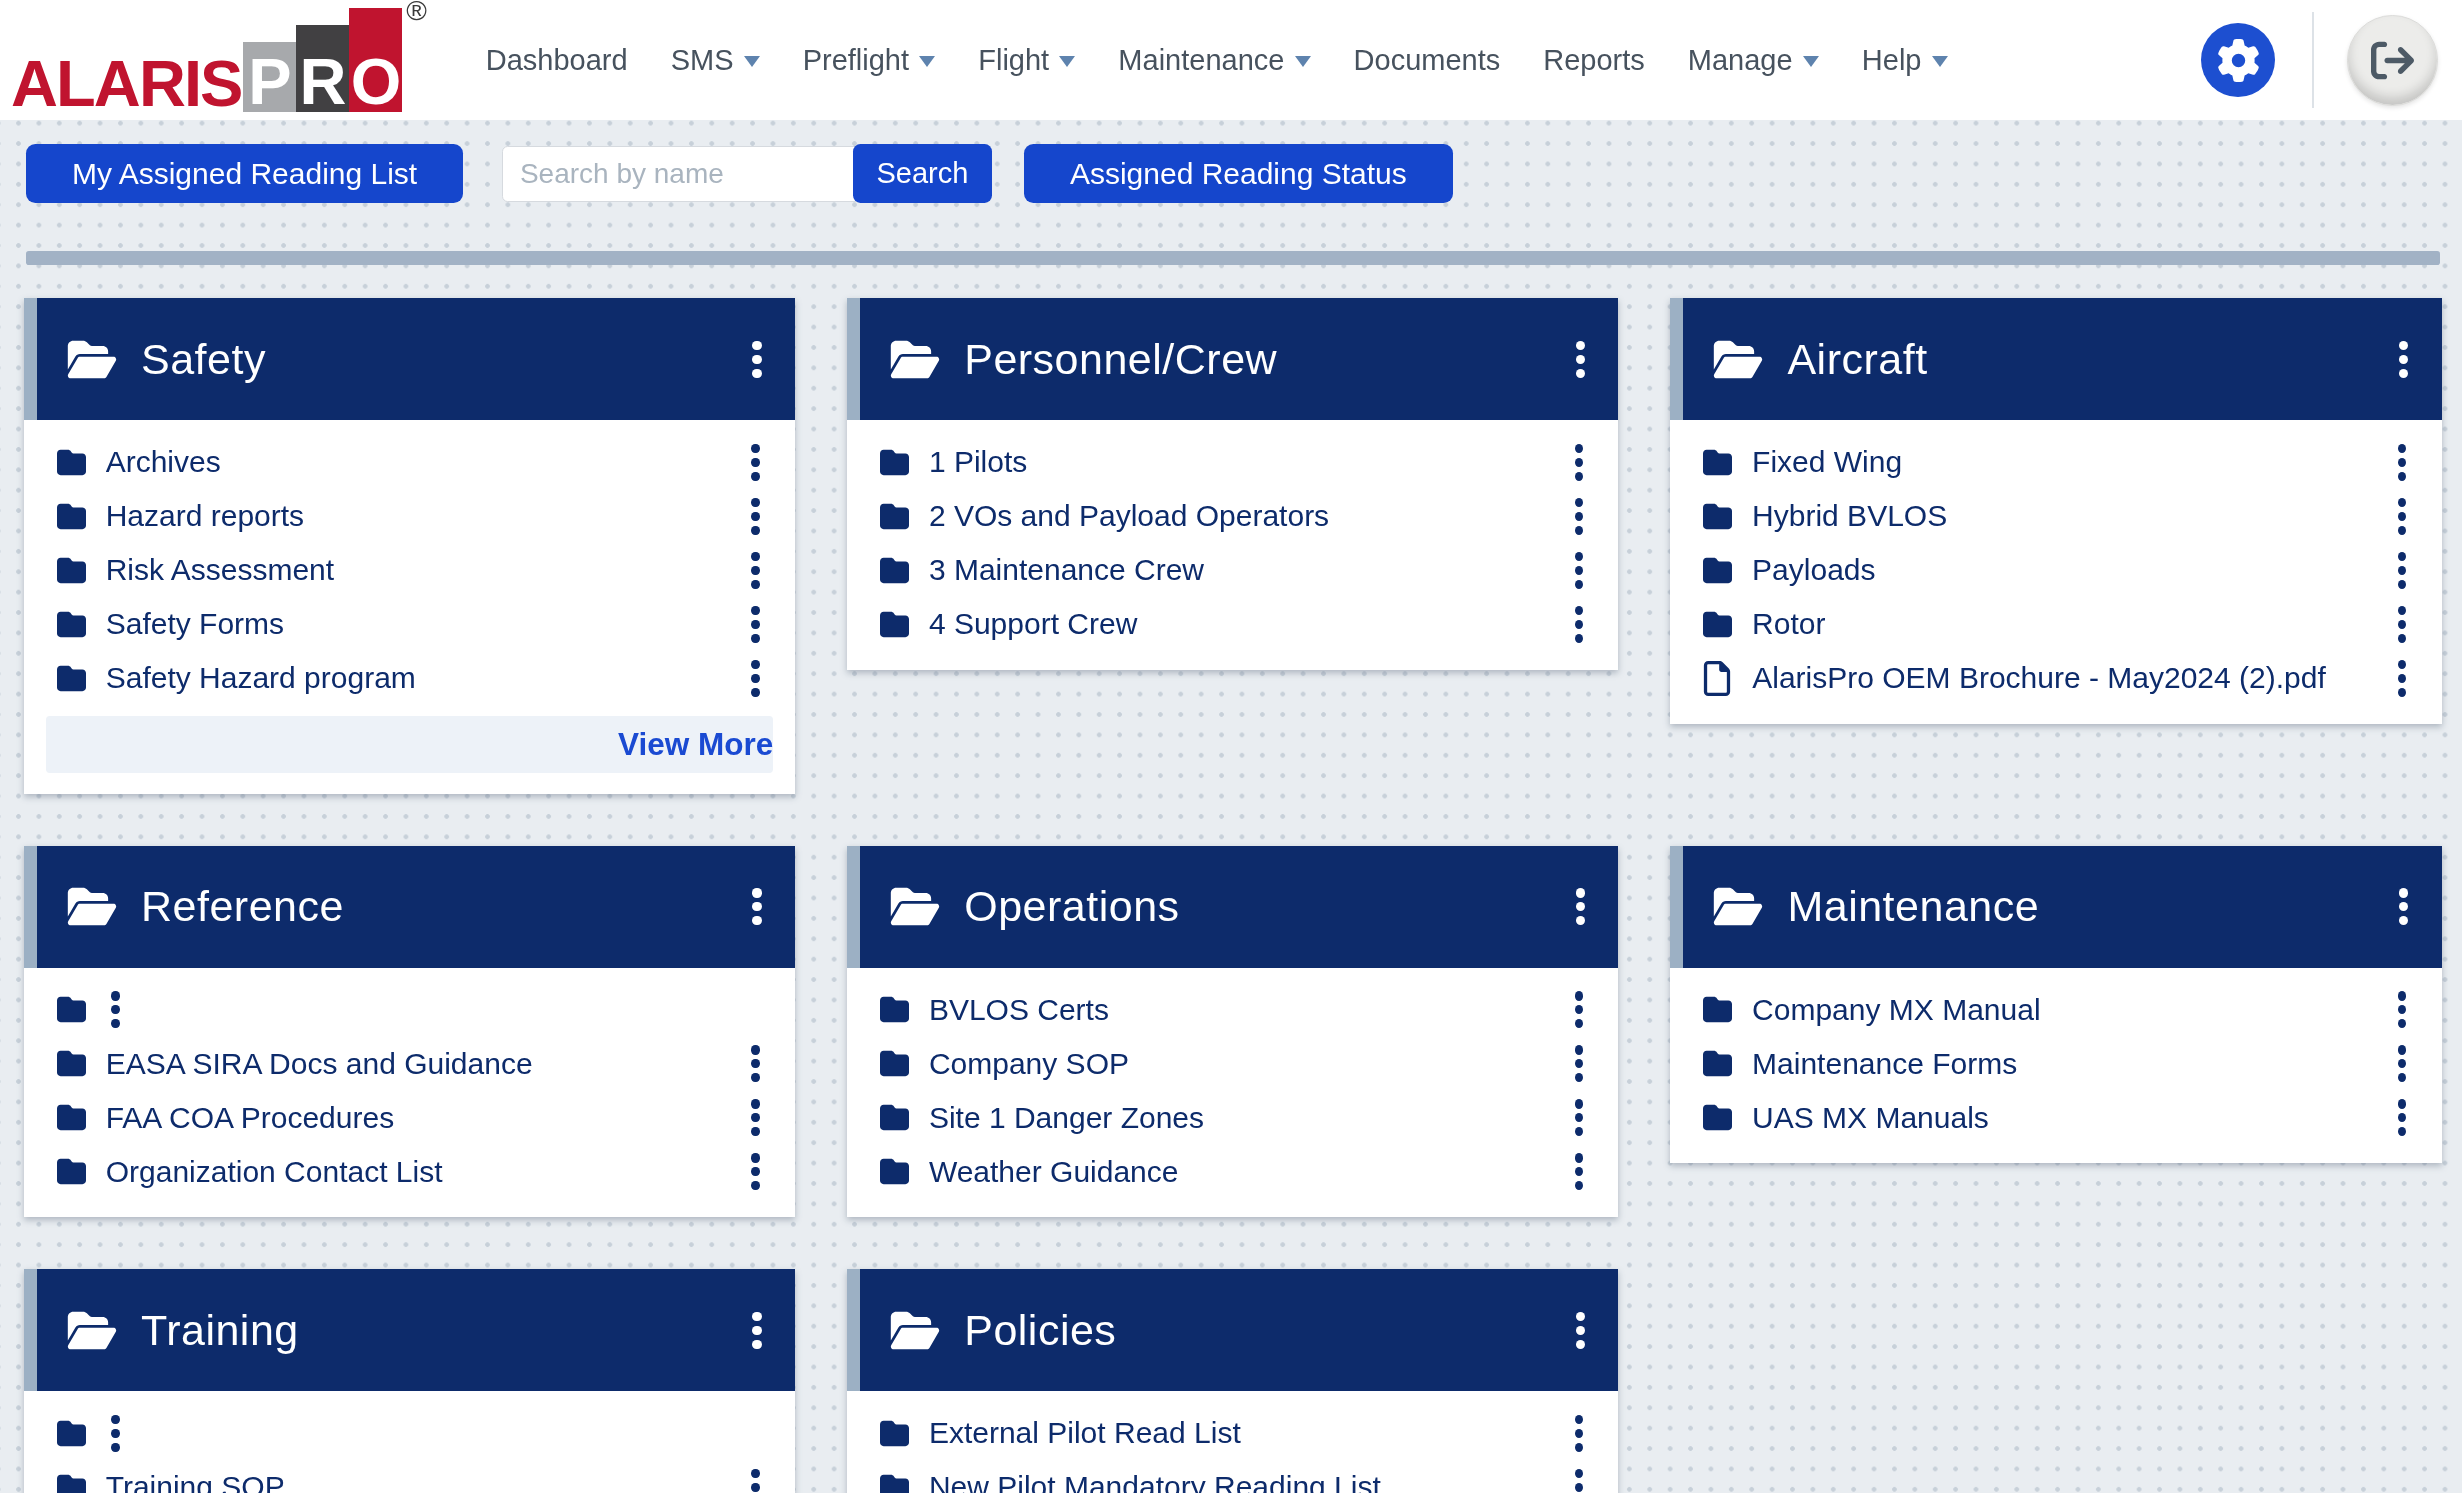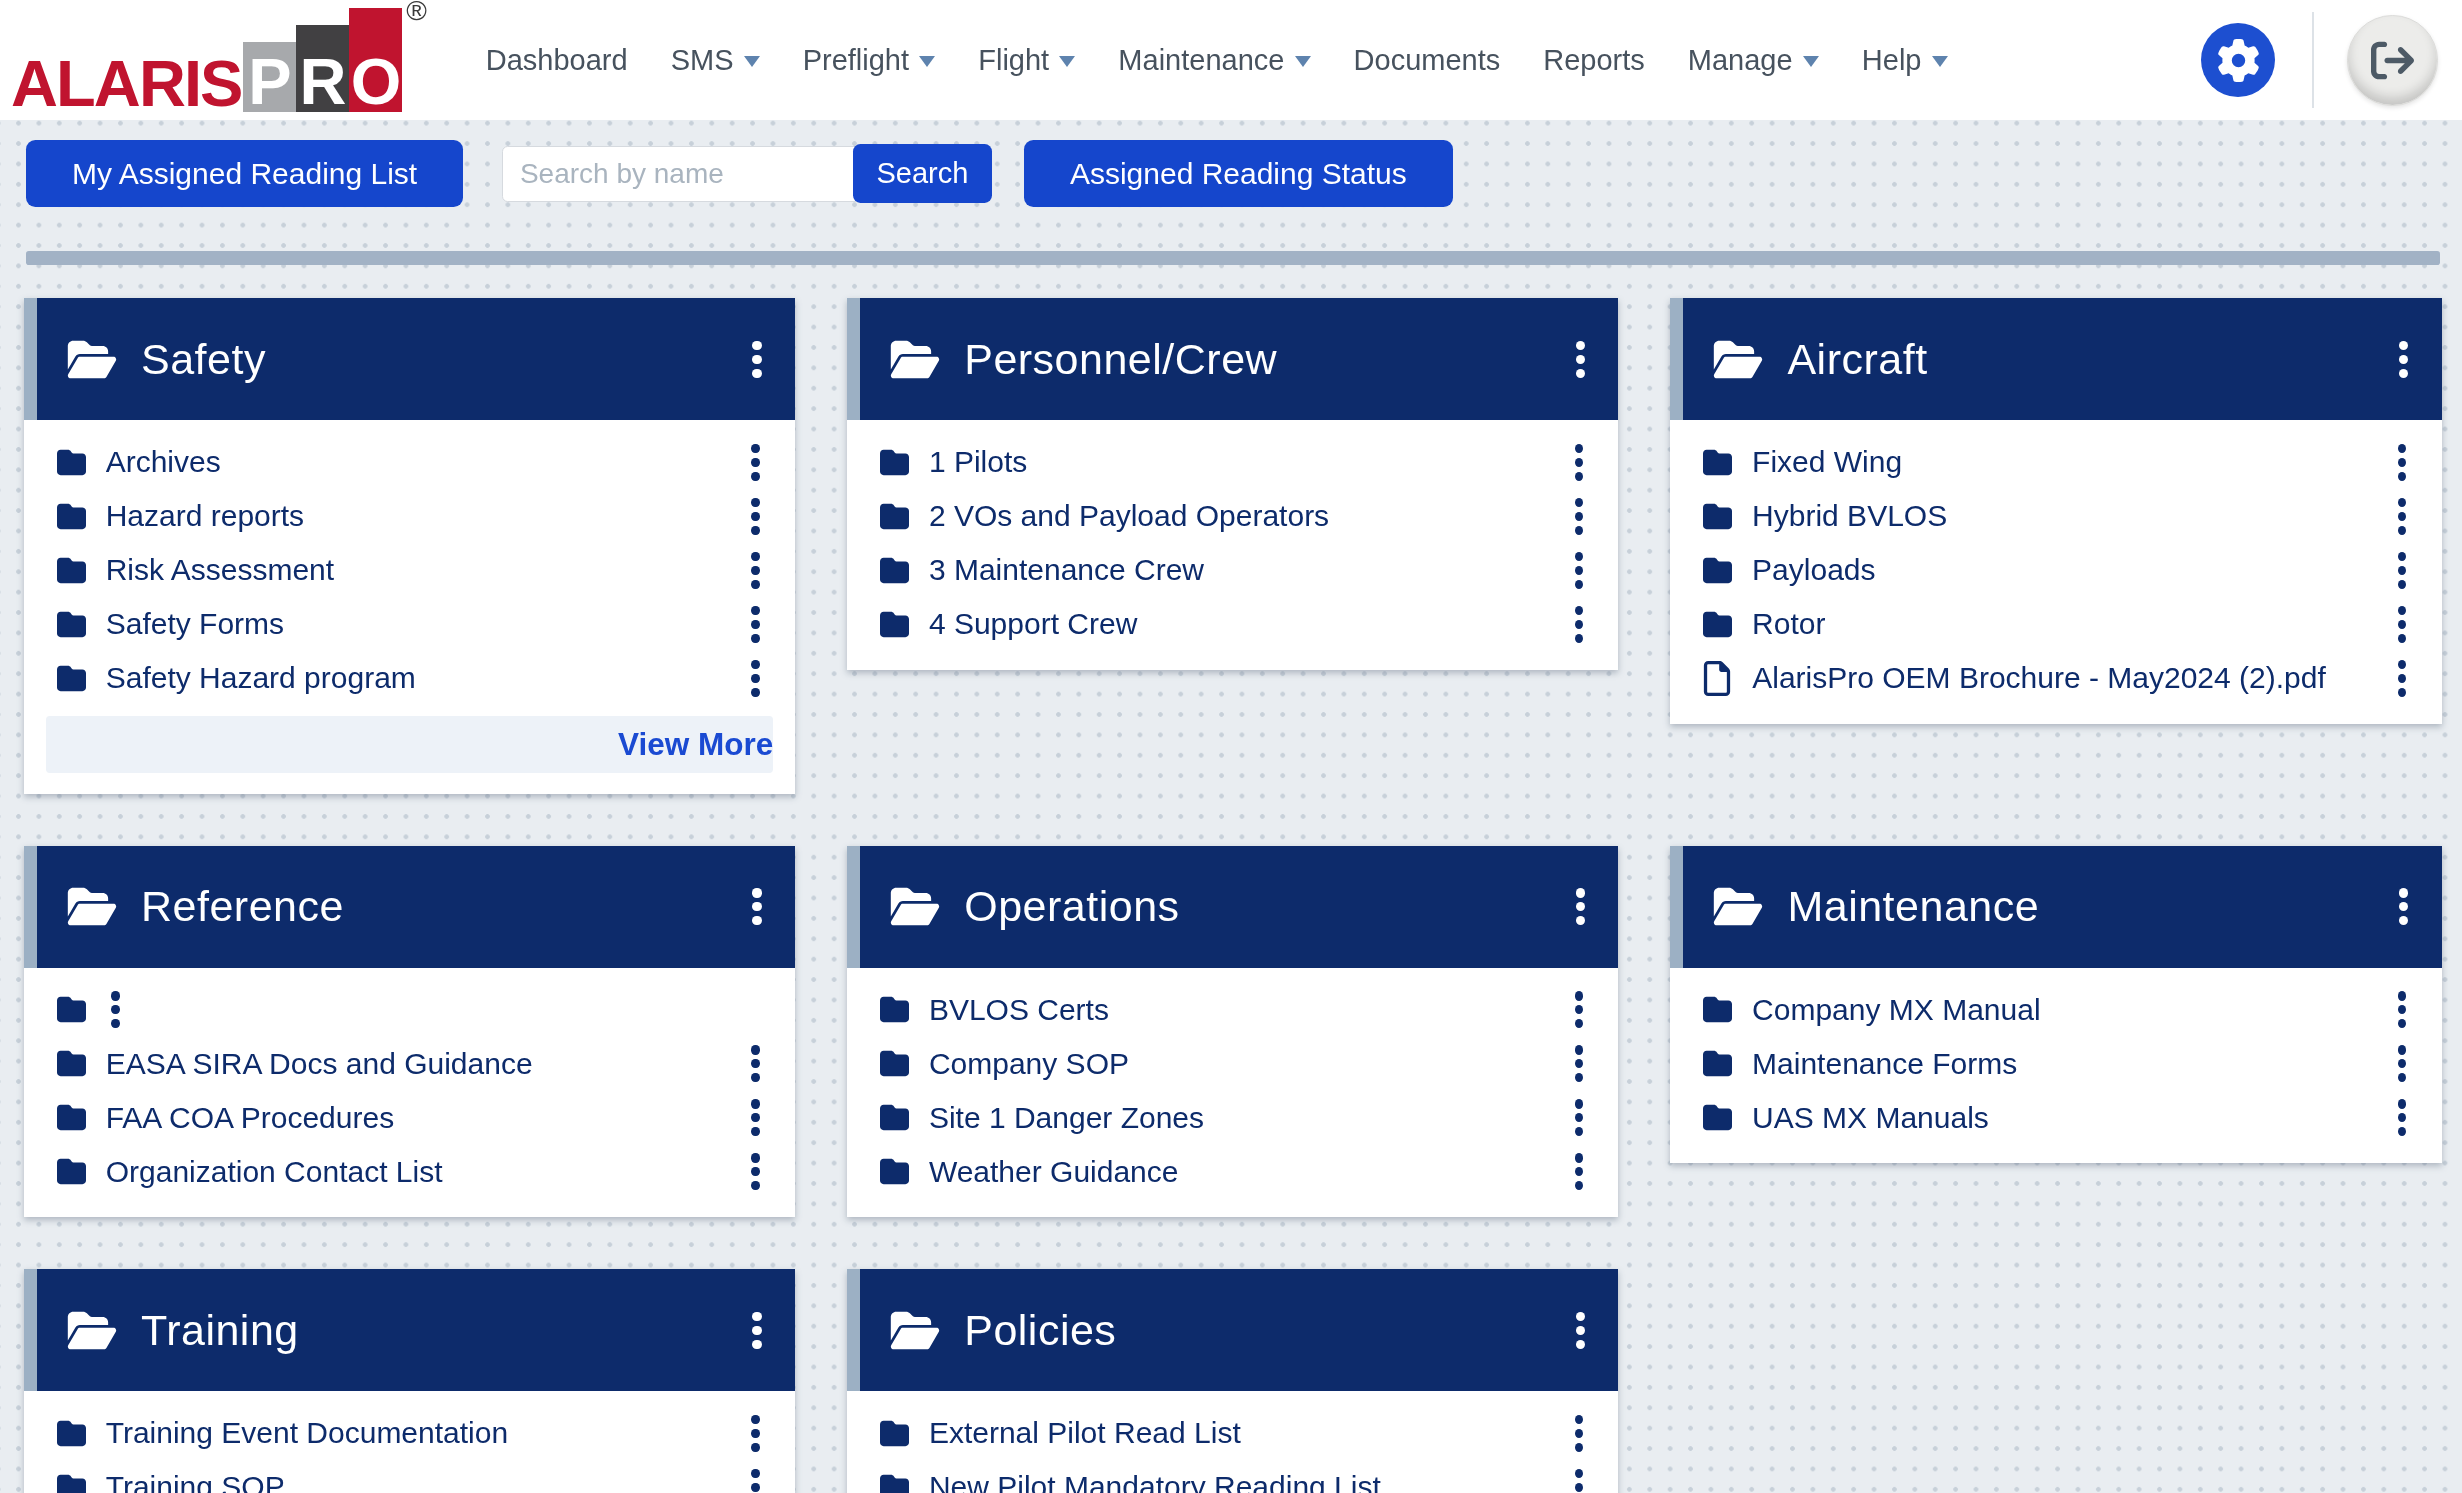--- a/index.html
+++ b/index.html
@@ -54,21 +54,21 @@
     background:#ececea; border:1.9px solid #dcdcda;
     box-shadow: inset 0 -7.4px 11px rgba(0,0,0,.16), 0 1.9px 4.6px rgba(0,0,0,.10);
     display:flex; align-items:center; justify-content:center;
   }
   .logout-btn svg { width:43px; height:43px; fill:#4d5a66; }
 
   
   .toolbar { display:flex; align-items:center; margin:20.4px 0 0 26px; height:67px; }
   .btn-primary {
     background:#1546cc; color:#fff; border:none; border-radius:9.3px; cursor:pointer;
-    font-size:30px; font-family:inherit; height:67px; padding:0 46px; white-space:nowrap;
+    font-size:30px; font-family:inherit; height:59px; padding:0 46px; white-space:nowrap;
   }
   .search-group { display:flex; align-items:center; margin-left:39px; }
   .search-input {
     width:354px; height:56px; border:1.9px solid #d6dadf; border-radius:5.6px 0 0 5.6px;
     font-size:28px; font-family:inherit; color:#333; padding:0 16.7px; outline:none; background:#fff;
   }
   .search-input::placeholder { color:#a9b4bf; }
   .search-btn {
     background:#1546cc; color:#fff; border:none; cursor:pointer;
     border-radius:7.4px; margin-left:-3.7px; height:59px; padding:0 24px;
@@ -636,21 +636,20 @@
           <i></i>
         </button>
     </header>
     <div class="card-body">
       <div class="row">
         <span class="row-icon">
             <svg viewBox="0 0 512 512">
               <path d="M64 480H448c35.3 0 64-28.7 64-64V160c0-35.3-28.7-64-64-64H288c-10.1 0-19.6-4.7-25.6-12.8L243.2 57.6C231.1 41.5 212.1 32 192 32H64C28.7 32 0 60.7 0 96V416c0 35.3 28.7 64 64 64z"></path>
             </svg>
           </span>
-        <span class="row-label">Training Event Documentation</span>
         <button class="kebab kebab-dark">
             <i></i>
             <i></i>
             <i></i>
           </button>
       </div>
       <div class="row">
         <span class="row-icon">
             <svg viewBox="0 0 512 512">
               <path d="M64 480H448c35.3 0 64-28.7 64-64V160c0-35.3-28.7-64-64-64H288c-10.1 0-19.6-4.7-25.6-12.8L243.2 57.6C231.1 41.5 212.1 32 192 32H64C28.7 32 0 60.7 0 96V416c0 35.3 28.7 64 64 64z"></path>

